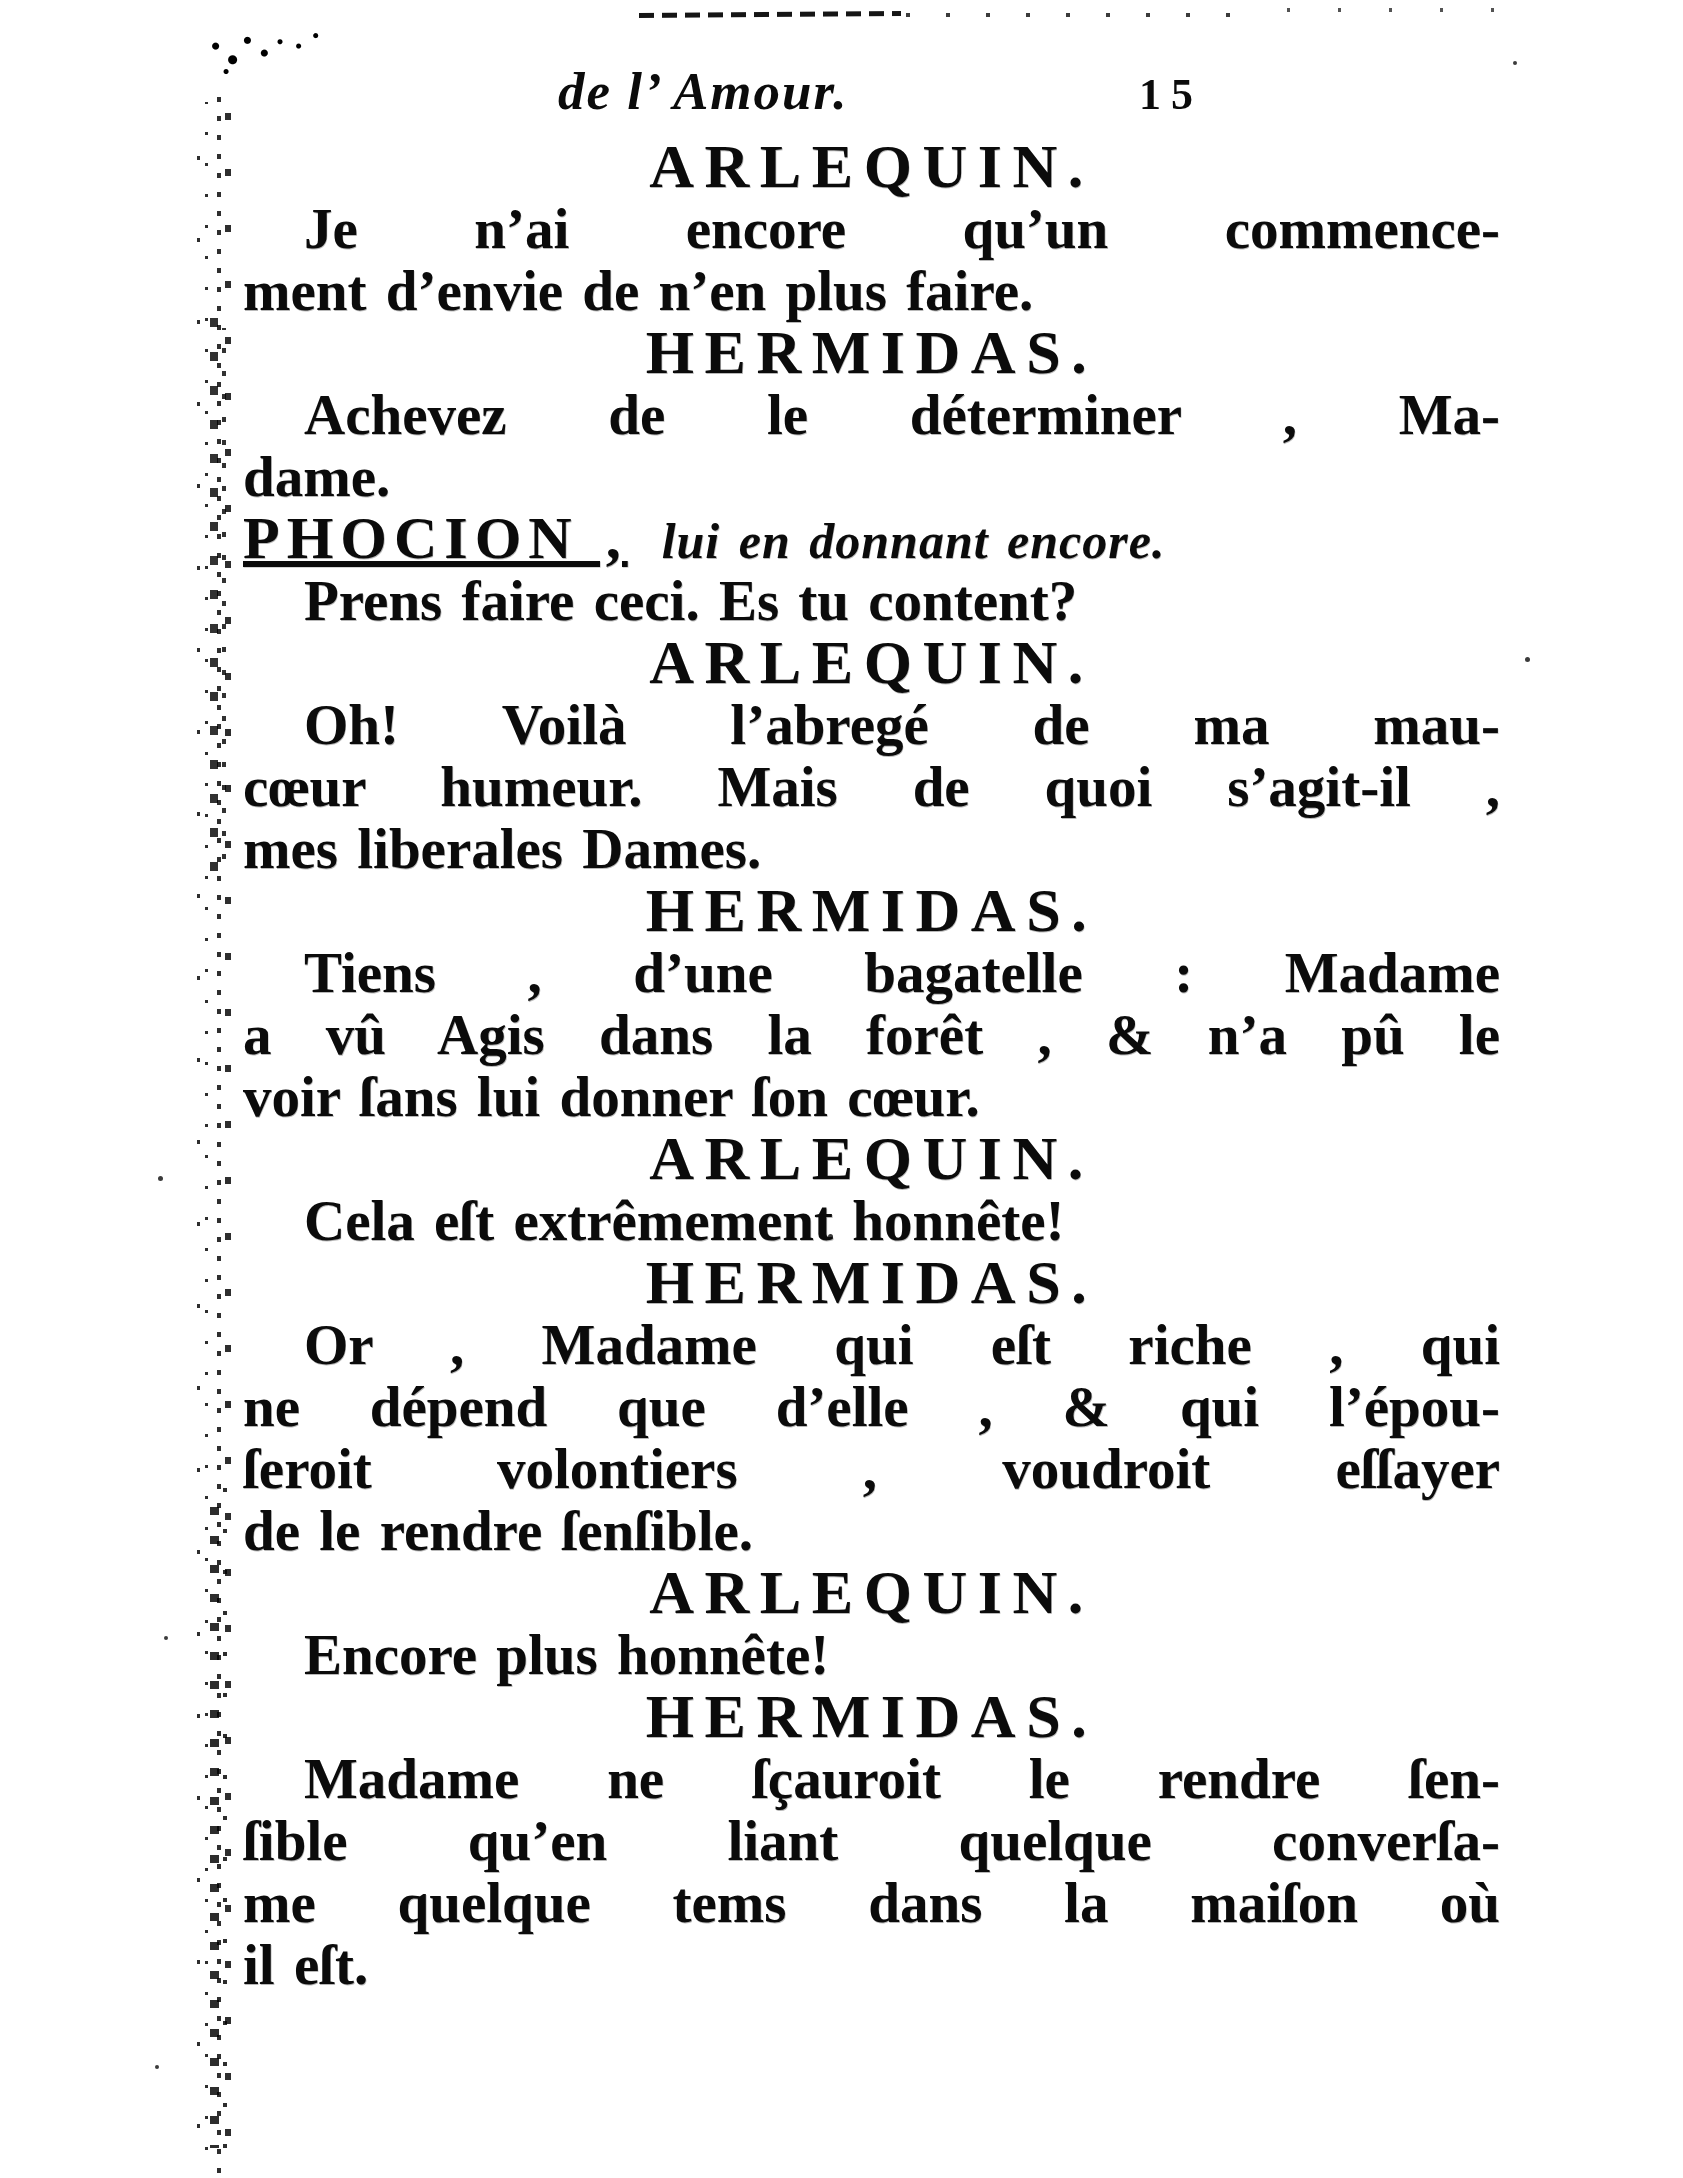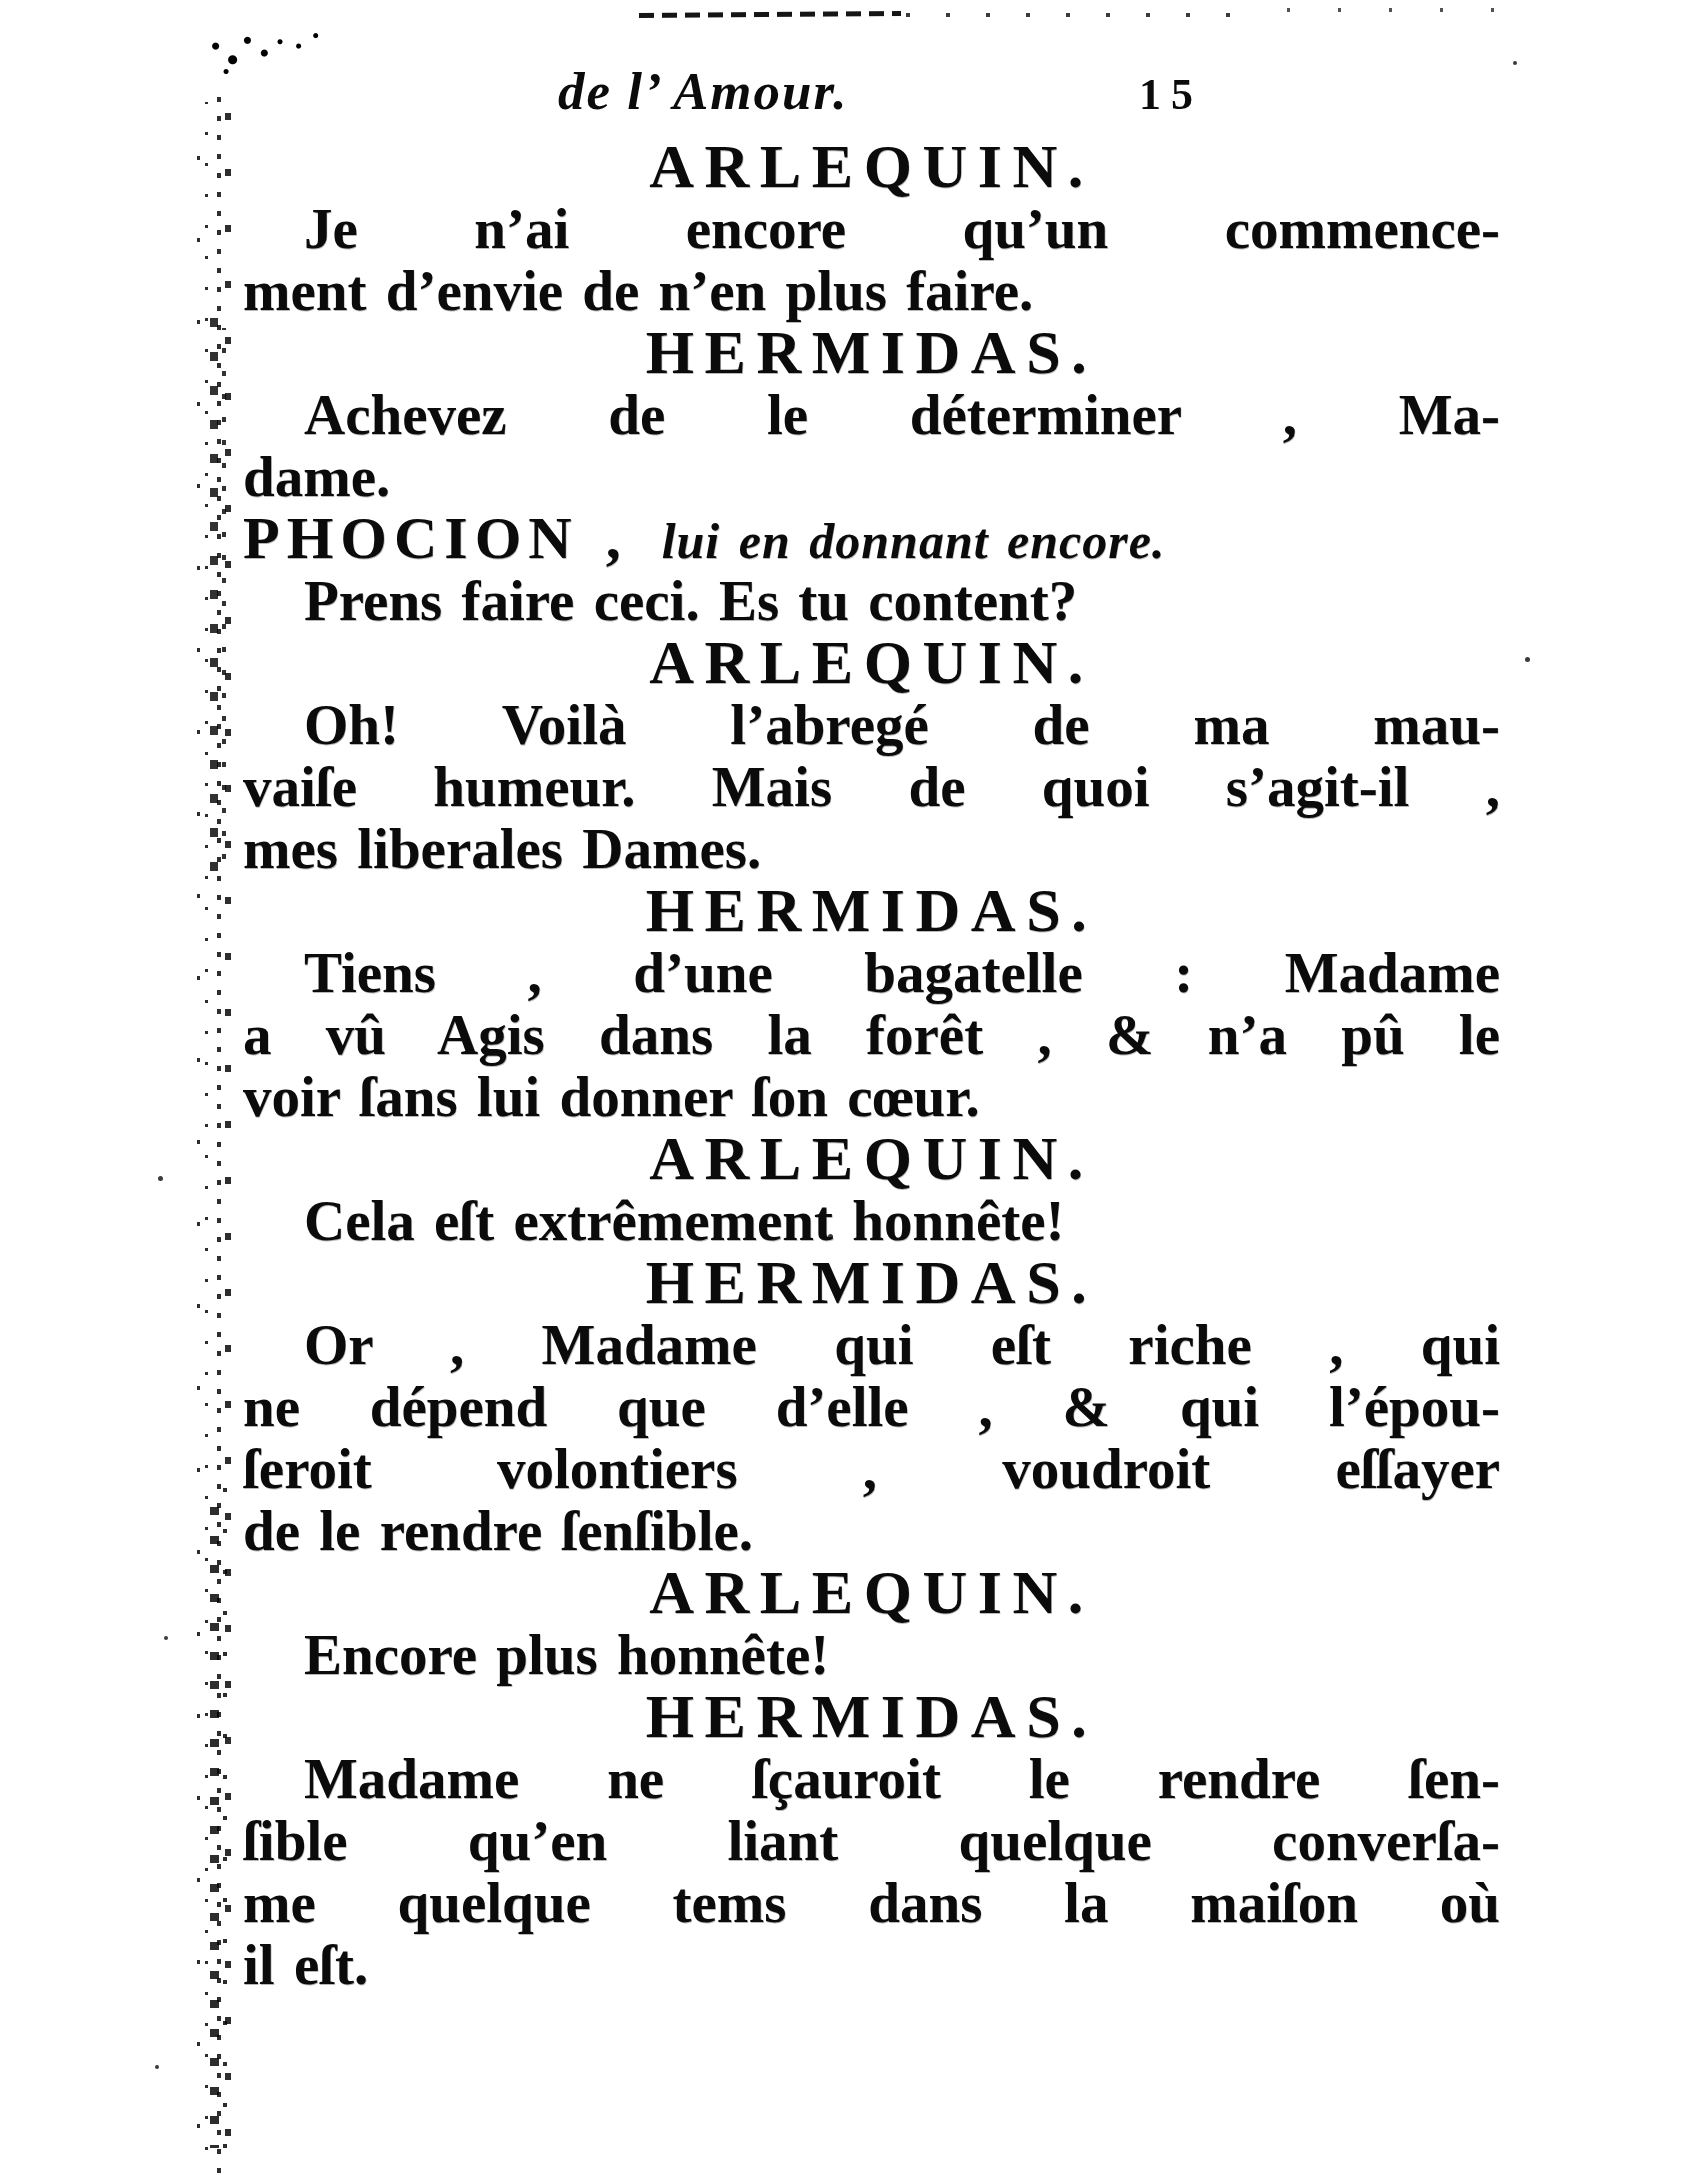--- a/index.html
+++ b/index.html
@@ -32,21 +32,21 @@
     word-spacing:2px;
   }
   .line.just{
     white-space:normal; text-align:justify; text-align-last:justify;
     text-justify:inter-word;
   }
   .line.indent{ text-indent:61px; }
   .line.indent-last{ text-indent:61px; }
   .line.flush-last{ }
   .line.speaker{ }
-  .line.speaker .caps{ font-size:60px; letter-spacing:7px; }
+  .line.speaker .caps{ font-size:60px; letter-spacing:7px;text-decoration:underline; }
   .line.speaker .stage{ font-style:italic; font-size:50px; margin-left:34px; letter-spacing:1px; }
   
   .noise-strip{
     position:absolute; left:195px; top:94px; width:40px; height:2079px;
     background-image:
       repeating-linear-gradient(0deg, #0a0a0a 0 5px, transparent 5px 19px),
       repeating-linear-gradient(0deg, #0a0a0a 0 3px, transparent 3px 31px),
       repeating-linear-gradient(0deg, #0a0a0a 0 7px, transparent 7px 56px),
       repeating-linear-gradient(0deg, #0a0a0a 0 4px, transparent 4px 82px);
     background-size:4px 100%, 3px 100%, 6px 100%, 3px 100%;
@@ -131,21 +131,21 @@
         <div class="line heading">ARLEQUIN.</div>
         <div class="line indent just">Je n’ai encore qu’un commence-</div>
         <div class="line flush-last">ment d’envie de n’en plus faire.</div>
         <div class="line heading">HERMIDAS.</div>
         <div class="line indent just">Achevez de le déterminer , Ma-</div>
         <div class="line flush-last">dame.</div>
         <div class="line speaker"><span class="caps">PHOCION ,</span><span class="stage">lui en donnant encore.</span></div>
         <div class="line indent-last">Prens faire ceci. Es tu content?</div>
         <div class="line heading">ARLEQUIN.</div>
         <div class="line indent just">Oh! Voilà l’abregé de ma mau-</div>
-        <div class="line flush just">vaiſe humeur. Mais de quoi s’agit-il ,</div>
+        <div class="line flush just">cœur humeur. Mais de quoi s’agit-il ,</div>
         <div class="line flush-last">mes liberales Dames.</div>
         <div class="line heading">HERMIDAS.</div>
         <div class="line indent just">Tiens , d’une bagatelle : Madame</div>
         <div class="line flush just">a vû Agis dans la forêt , &amp; n’a pû le</div>
         <div class="line flush-last">voir ſans lui donner ſon cœur.</div>
         <div class="line heading">ARLEQUIN.</div>
         <div class="line indent-last">Cela eſt extrêmement honnête!</div>
         <div class="line heading">HERMIDAS.</div>
         <div class="line indent just">Or , Madame qui eſt riche , qui</div>
         <div class="line flush just">ne dépend que d’elle , &amp; qui l’épou-</div>

